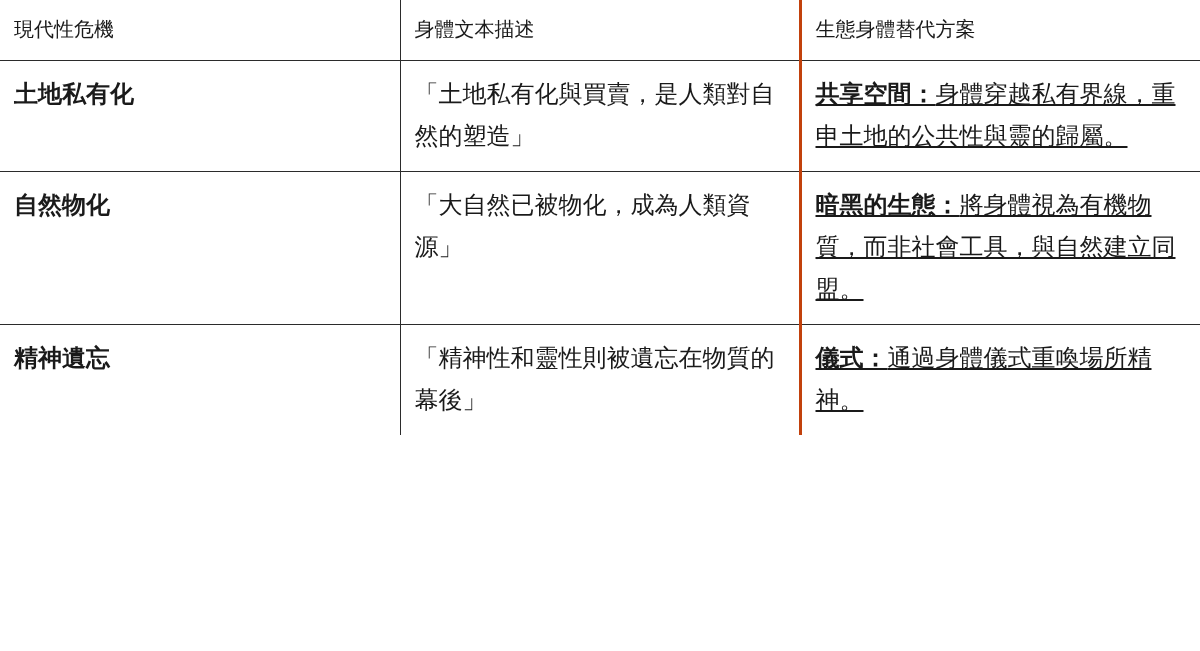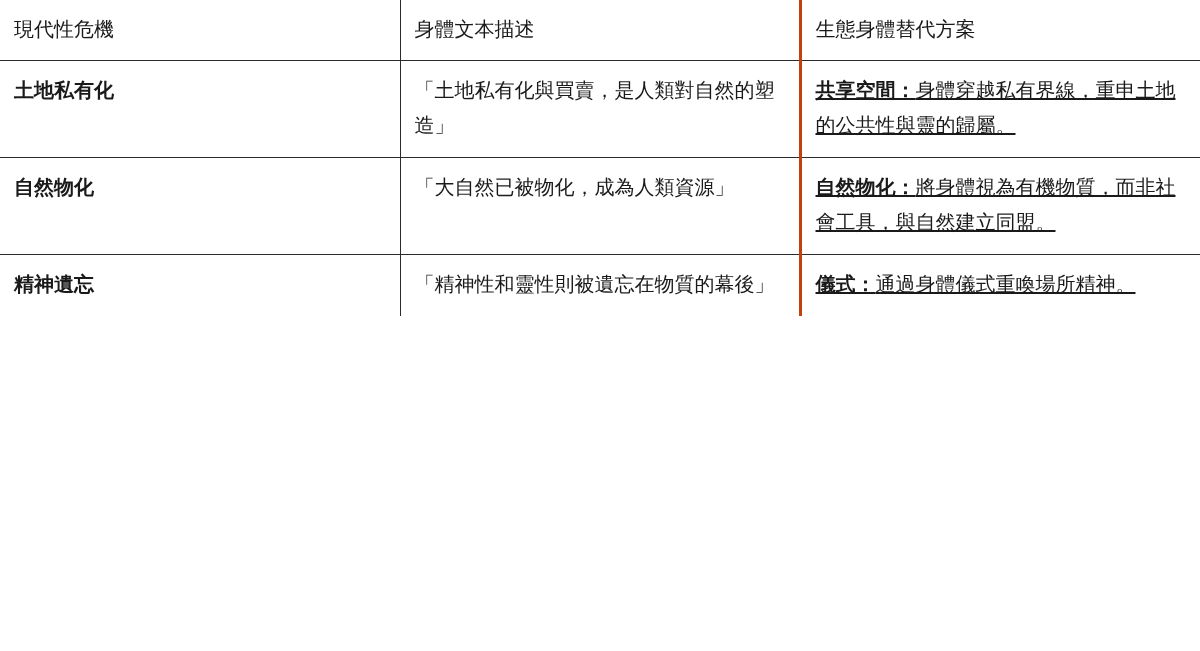--- a/index.html
+++ b/index.html
@@ -46,21 +46,21 @@
   }
 
   table.matrix thead th {
     font-weight: 400;
     font-size: 20px;
     line-height: 1.5;
     padding-top: 14px;
     padding-bottom: 16px;
   }
   table.matrix tbody td {
-    font-size: 20px;
+    font-size: 24px;
     line-height: 1.75;
   }
   td.col-crisis {
     font-weight: 700;
   }
   td.col-quote {
     font-weight: 400;
   }
   td.col-alt {
     font-weight: 400;
@@ -94,21 +94,21 @@
     </thead>
     <tbody>
       <tr>
         <td class="col-crisis">土地私有化</td>
         <td class="col-quote">「土地私有化與買賣，是人類對自然的塑造」</td>
         <td class="col-alt"><span class="lead">共享空間：</span><span>身體穿越私有界線，重申土地的公共性與靈的歸屬。</span></td>
       </tr>
       <tr>
         <td class="col-crisis">自然物化</td>
         <td class="col-quote">「大自然已被物化，成為人類資源」</td>
-        <td class="col-alt"><span class="lead">自然物化：</span><span>將身體視為有機物質，而非社會工具，與自然建立同盟。</span></td>
+        <td class="col-alt"><span class="lead">暗黑的生態：</span><span>將身體視為有機物質，而非社會工具，與自然建立同盟。</span></td>
       </tr>
       <tr>
         <td class="col-crisis">精神遺忘</td>
         <td class="col-quote">「精神性和靈性則被遺忘在物質的幕後」</td>
         <td class="col-alt"><span class="lead">儀式：</span><span>通過身體儀式重喚場所精神。</span></td>
       </tr>
     </tbody>
   </table>
 </div>
 

